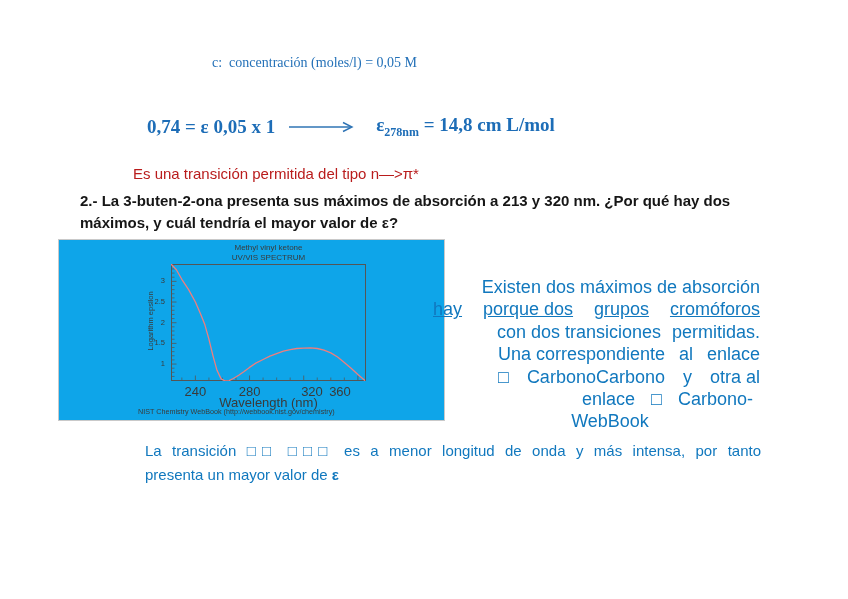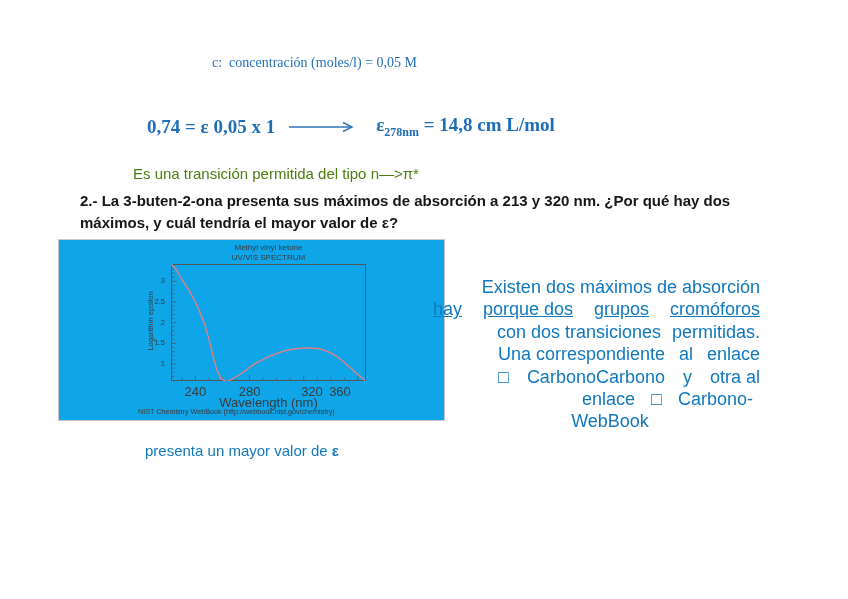--- a/index.html
+++ b/index.html
@@ -7,21 +7,21 @@
           font-family:"Liberation Sans", sans-serif; overflow:hidden; }
 
   
   .conc { position:absolute; left:212px; top:55px; font-family:"Liberation Serif", serif;
           font-size:14px; color:#2471b8; white-space:pre; }
   .formula { position:absolute; left:147px; top:114px; display:flex; align-items:center;
              font-family:"Liberation Serif", serif; font-weight:bold; font-size:19px; color:#1d6db7; }
   .formula sub { font-size:12px; font-weight:bold; }
   .arrow-svg { margin-left:13px; margin-right:22px; display:block; }
 
-  .transition { position:absolute; left:133px; top:165px; font-size:15px; color:#4d7c0f;text-align:center; }
+  .transition { position:absolute; left:133px; top:165px; font-size:15px; color:#b91c1c;text-align:center; }
 
   .question { position:absolute; left:80px; top:190px; width:700px; font-size:15px;
               font-weight:bold; color:#161616; line-height:22px; white-space:nowrap; }
 
   
   .figure { position:absolute; left:58px; top:239px; width:385px; height:180px;
             border:1px solid #c9c9c9; background:#0ea5e9; color:#3a3a3a; }
   .fig-title1, .fig-title2 { position:absolute; left:112px; width:195px; text-align:center; font-size:8px; }
   .fig-title1 { top:3px; }
   .fig-title2 { top:13px; }
@@ -165,16 +165,17 @@
     </div>
     <div class="ans-line l6 flexline">
       <span>enlace</span>
       <span>□</span>
       <span>Carbono-</span>
     </div>
     <div class="ans-line l7">WebBook</div>
   </div>
 
   <div class="conclusion">
+    <div class="c1">La transición □□ □□□ es a menor longitud de onda y más intensa, por tanto</div>
     <div class="c2"><span>presenta un mayor valor de </span><span class="eps-bold">ε</span></div>
   </div>
 
 </div>
 
 </body></html>

